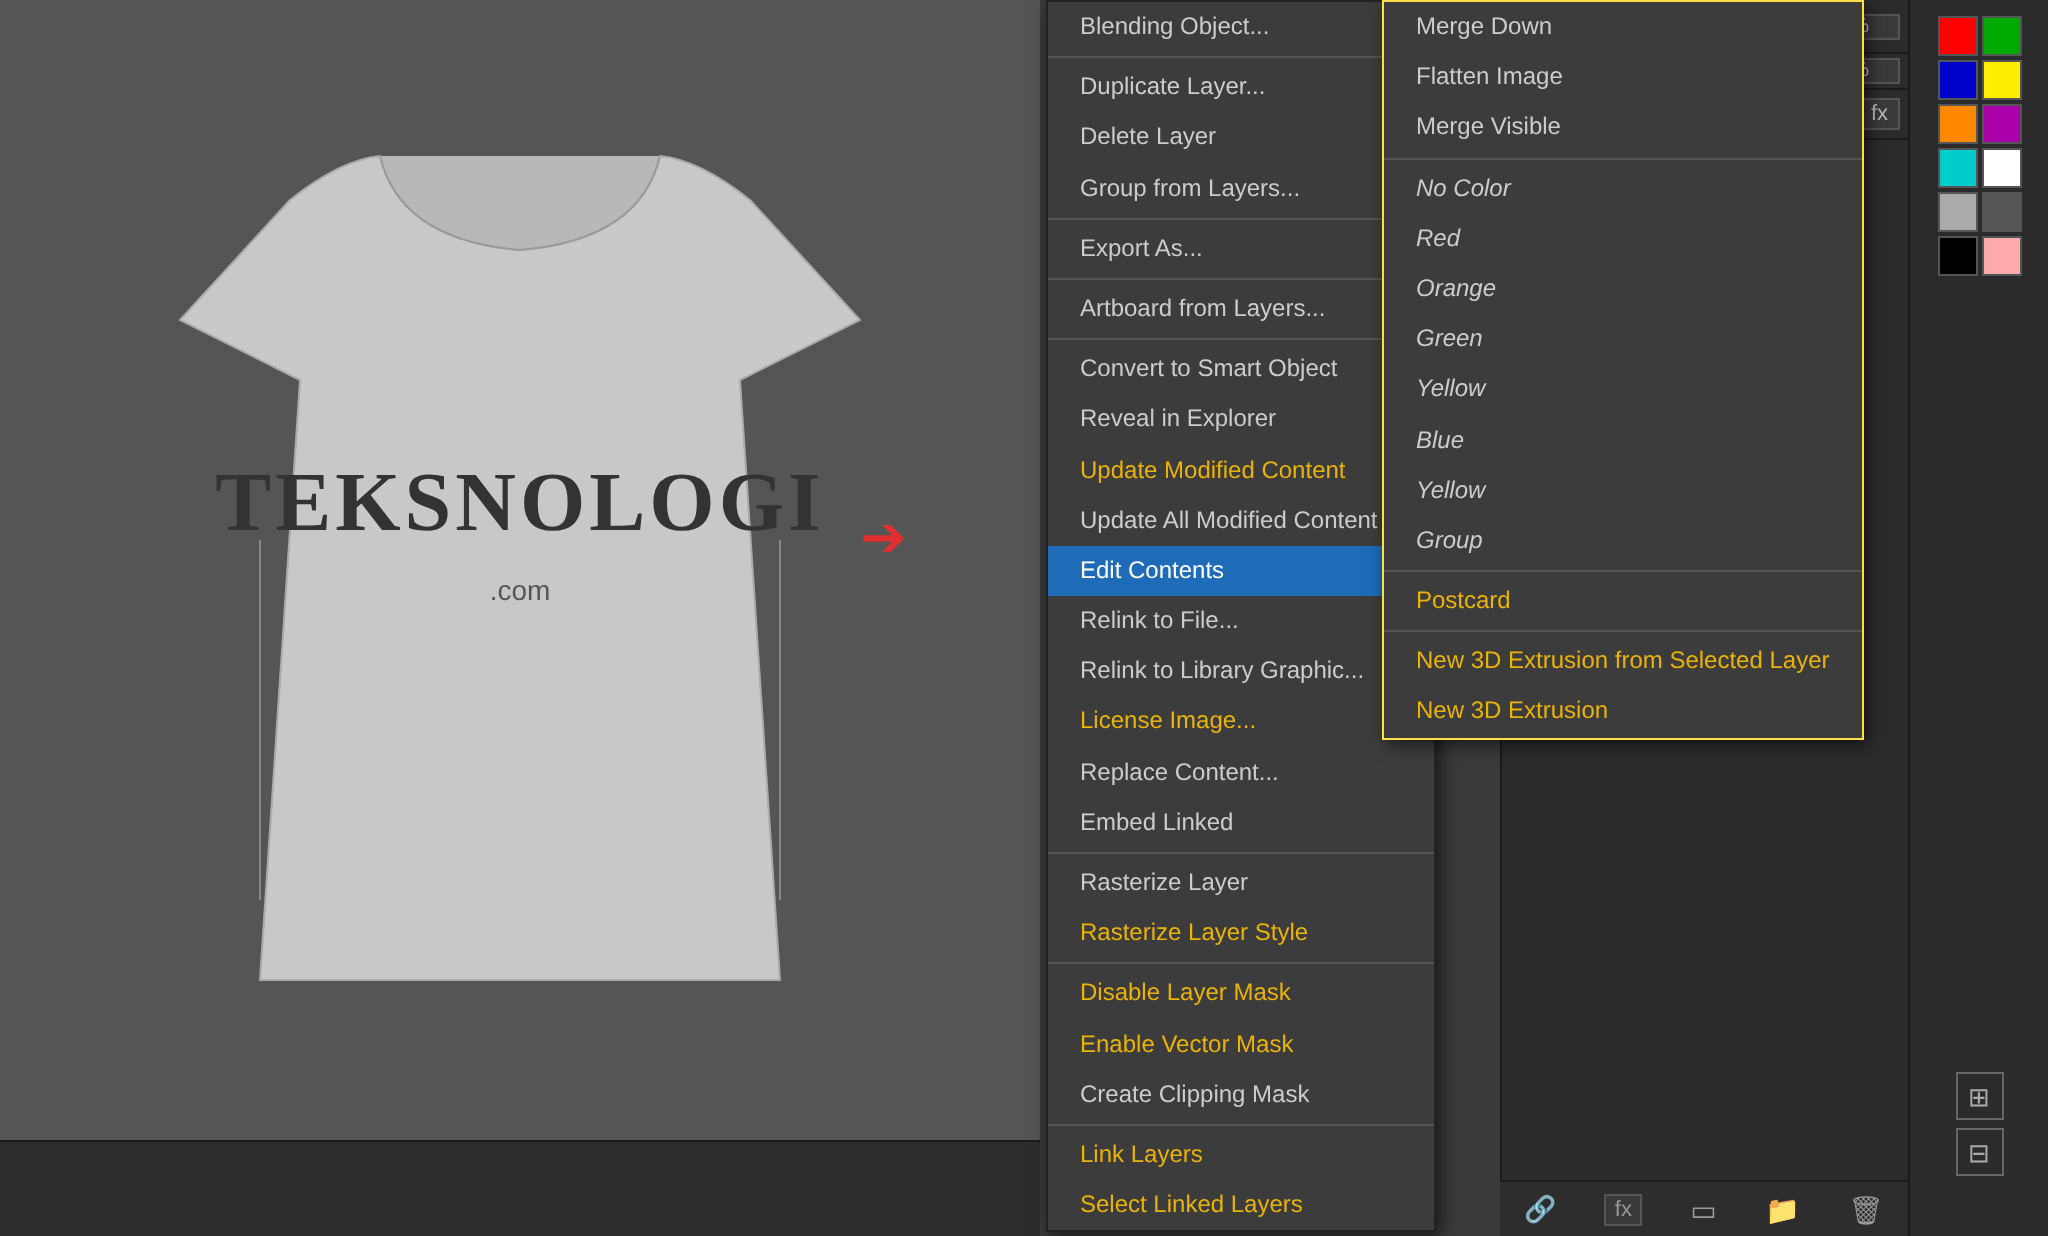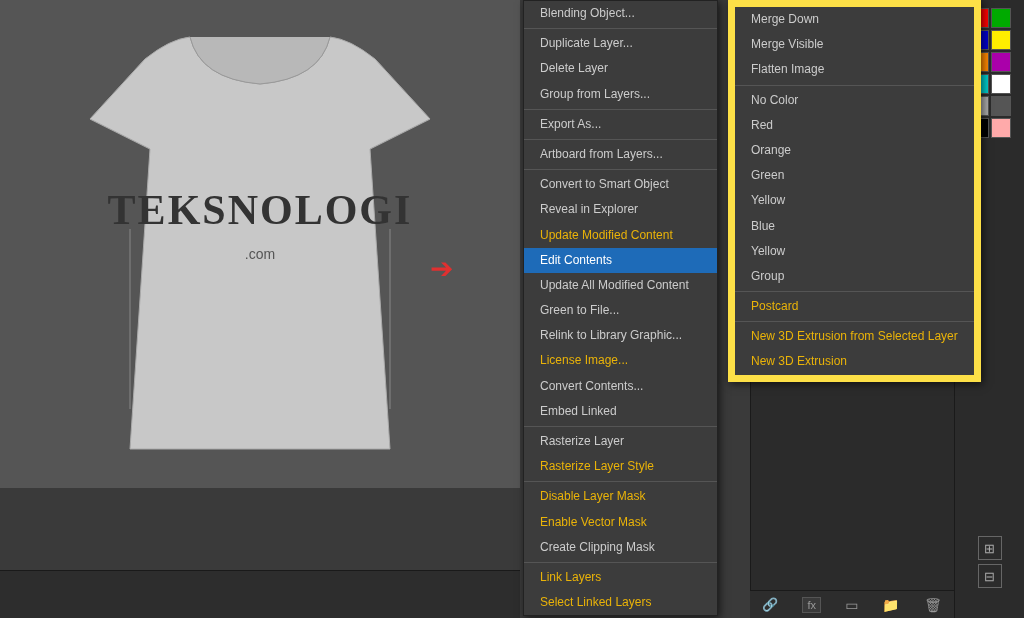--- a/index.html
+++ b/index.html
@@ -11,21 +11,21 @@
       font-size: 12px;
       overflow: hidden;
       position: relative;
     }
 
     
     .canvas-area {
       position: absolute;
       left: 0; top: 0;
       width: 520px;
-      height: 488px;
+      height: 570px;
       background: #555;
       display: flex;
       align-items: center;
       justify-content: center;
     }
 
     .tshirt-container {
       width: 380px;
       height: 440px;
       position: relative;
@@ -112,46 +112,47 @@
 
     
     .main-context-menu {
       left: 523px;
       top: 0;
       z-index: 100;
     }
 
     
     .second-context-menu {
-      left: 728px;
+      left: 691px;
       top: 0;
       z-index: 101;
       min-width: 200px;
       background: #3c3c3c;
-      border: 7px solid #fde047;
+      border: 1px solid #fde047;
     }
 
     
     .arrow-indicator {
       position: absolute;
       left: 430px;
       top: 252px;
       z-index: 200;
       color: #e03030;
       font-size: 28px;
     }
 
     
     .color-item {
       padding: 3px 16px;
       color: #ccc;
       cursor: pointer;
       white-space: nowrap;
       font-size: 12px;
       line-height: 1.6;
+      font-style: italic;
     }
 
     
     .bottom-icons-bar {
       position: absolute;
       bottom: 0;
       right: 70px;
       width: 200px;
       height: 28px;
       background: #2d2d2d;
@@ -196,44 +197,44 @@
   <div class="menu-item">Delete Layer</div>
   <div class="menu-item">Group from Layers...</div>
   <div class="menu-separator"></div>
   <div class="menu-item">Export As...</div>
   <div class="menu-separator"></div>
   <div class="menu-item">Artboard from Layers...</div>
   <div class="menu-separator"></div>
   <div class="menu-item">Convert to Smart Object</div>
   <div class="menu-item">Reveal in Explorer</div>
   <div class="menu-item disabled">Update Modified Content</div>
+  <div class="menu-item">Update All Modified Content</div>
   <div class="menu-item highlighted">Edit Contents</div>
-  <div class="menu-item">Update All Modified Content</div>
-  <div class="menu-item">Green to File...</div>
+  <div class="menu-item">Relink to File...</div>
   <div class="menu-item">Relink to Library Graphic...</div>
   <div class="menu-item disabled">License Image...</div>
-  <div class="menu-item">Convert Contents...</div>
+  <div class="menu-item">Replace Content...</div>
   <div class="menu-item">Embed Linked</div>
   <div class="menu-separator"></div>
   <div class="menu-item">Rasterize Layer</div>
   <div class="menu-item disabled">Rasterize Layer Style</div>
   <div class="menu-separator"></div>
   <div class="menu-item disabled">Disable Layer Mask</div>
   <div class="menu-item disabled">Enable Vector Mask</div>
   <div class="menu-item">Create Clipping Mask</div>
   <div class="menu-separator"></div>
   <div class="menu-item disabled">Link Layers</div>
   <div class="menu-item disabled">Select Linked Layers</div>
 
 </div>
 
 <div class="context-menu second-context-menu">
   <div class="menu-item">Merge Down</div>
+  <div class="menu-item">Flatten Image</div>
   <div class="menu-item">Merge Visible</div>
-  <div class="menu-item">Flatten Image</div>
   <div class="menu-separator"></div>
   <div class="color-item">No Color</div>
   <div class="color-item">Red</div>
   <div class="color-item">Orange</div>
   <div class="color-item">Green</div>
   <div class="color-item">Yellow</div>
   <div class="color-item">Blue</div>
   <div class="color-item">Yellow</div>
   <div class="color-item">Group</div>
   <div class="menu-separator"></div>

